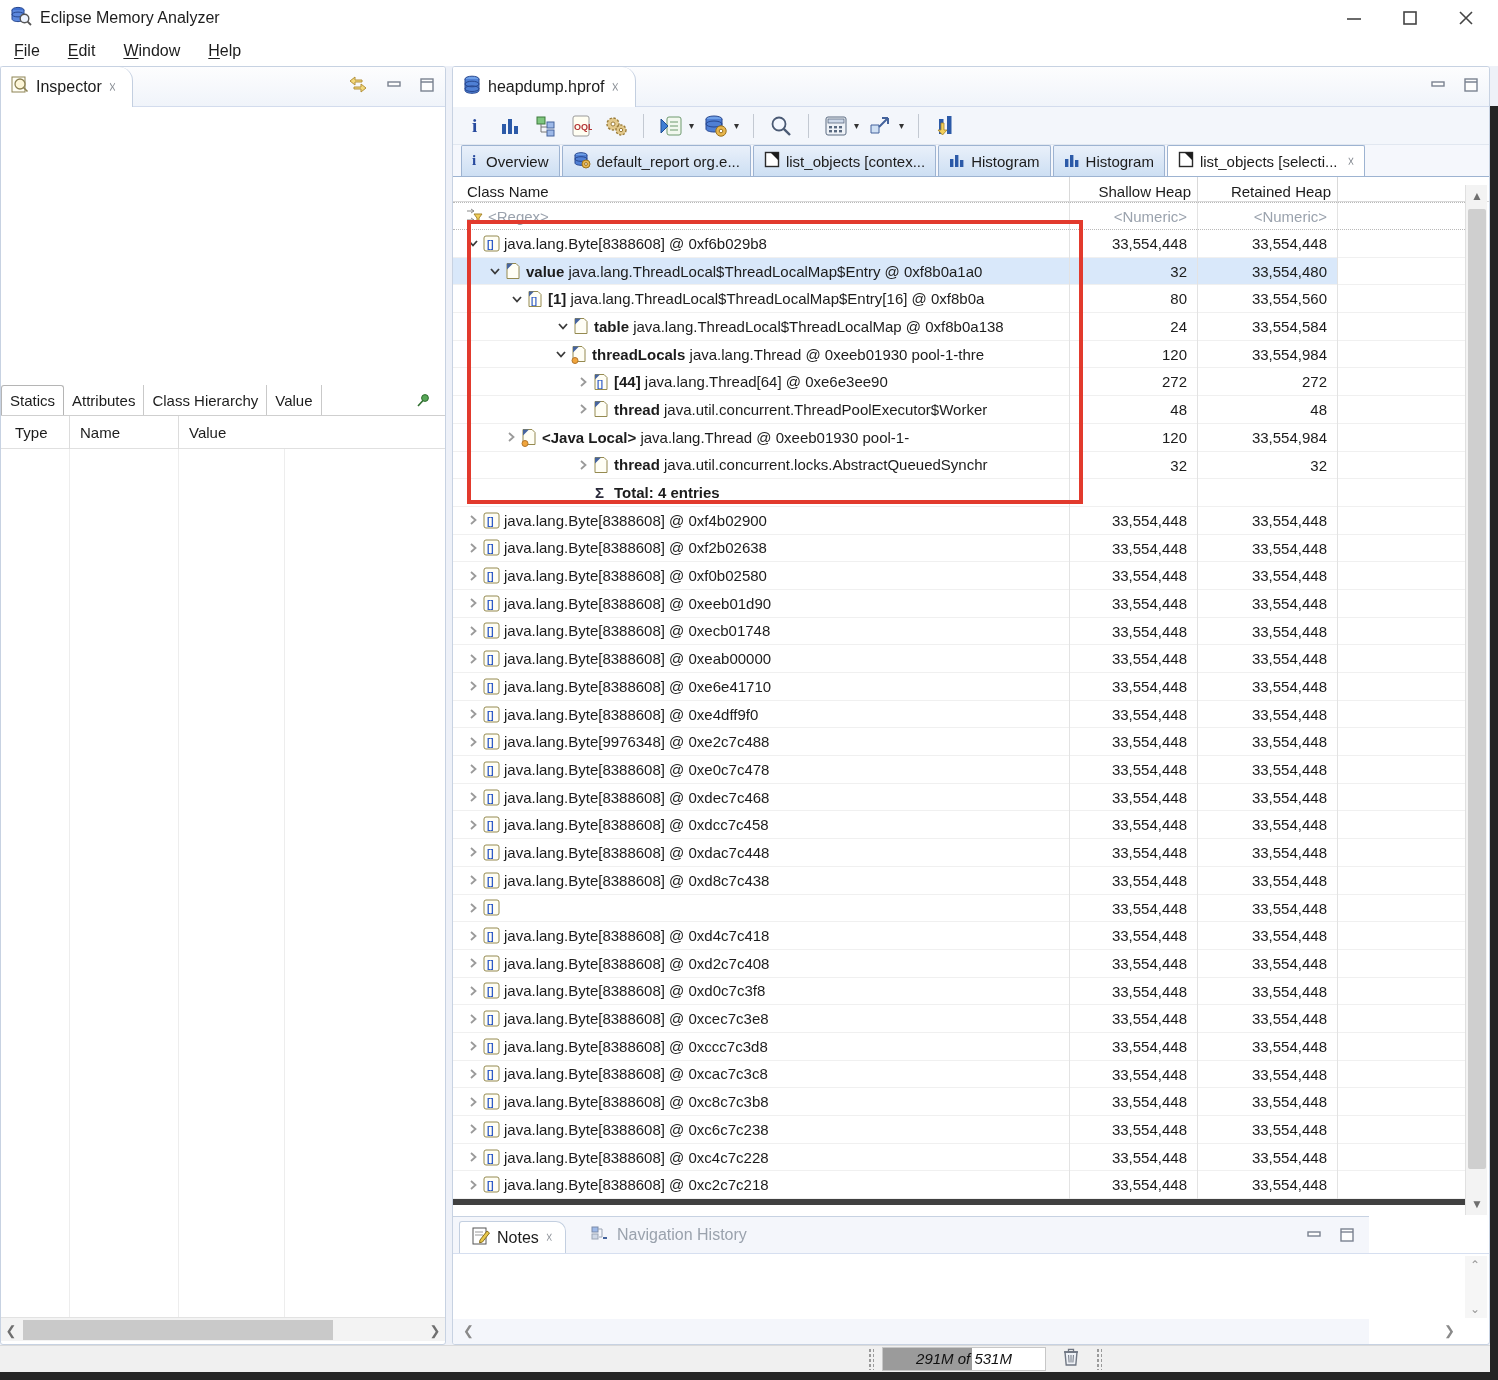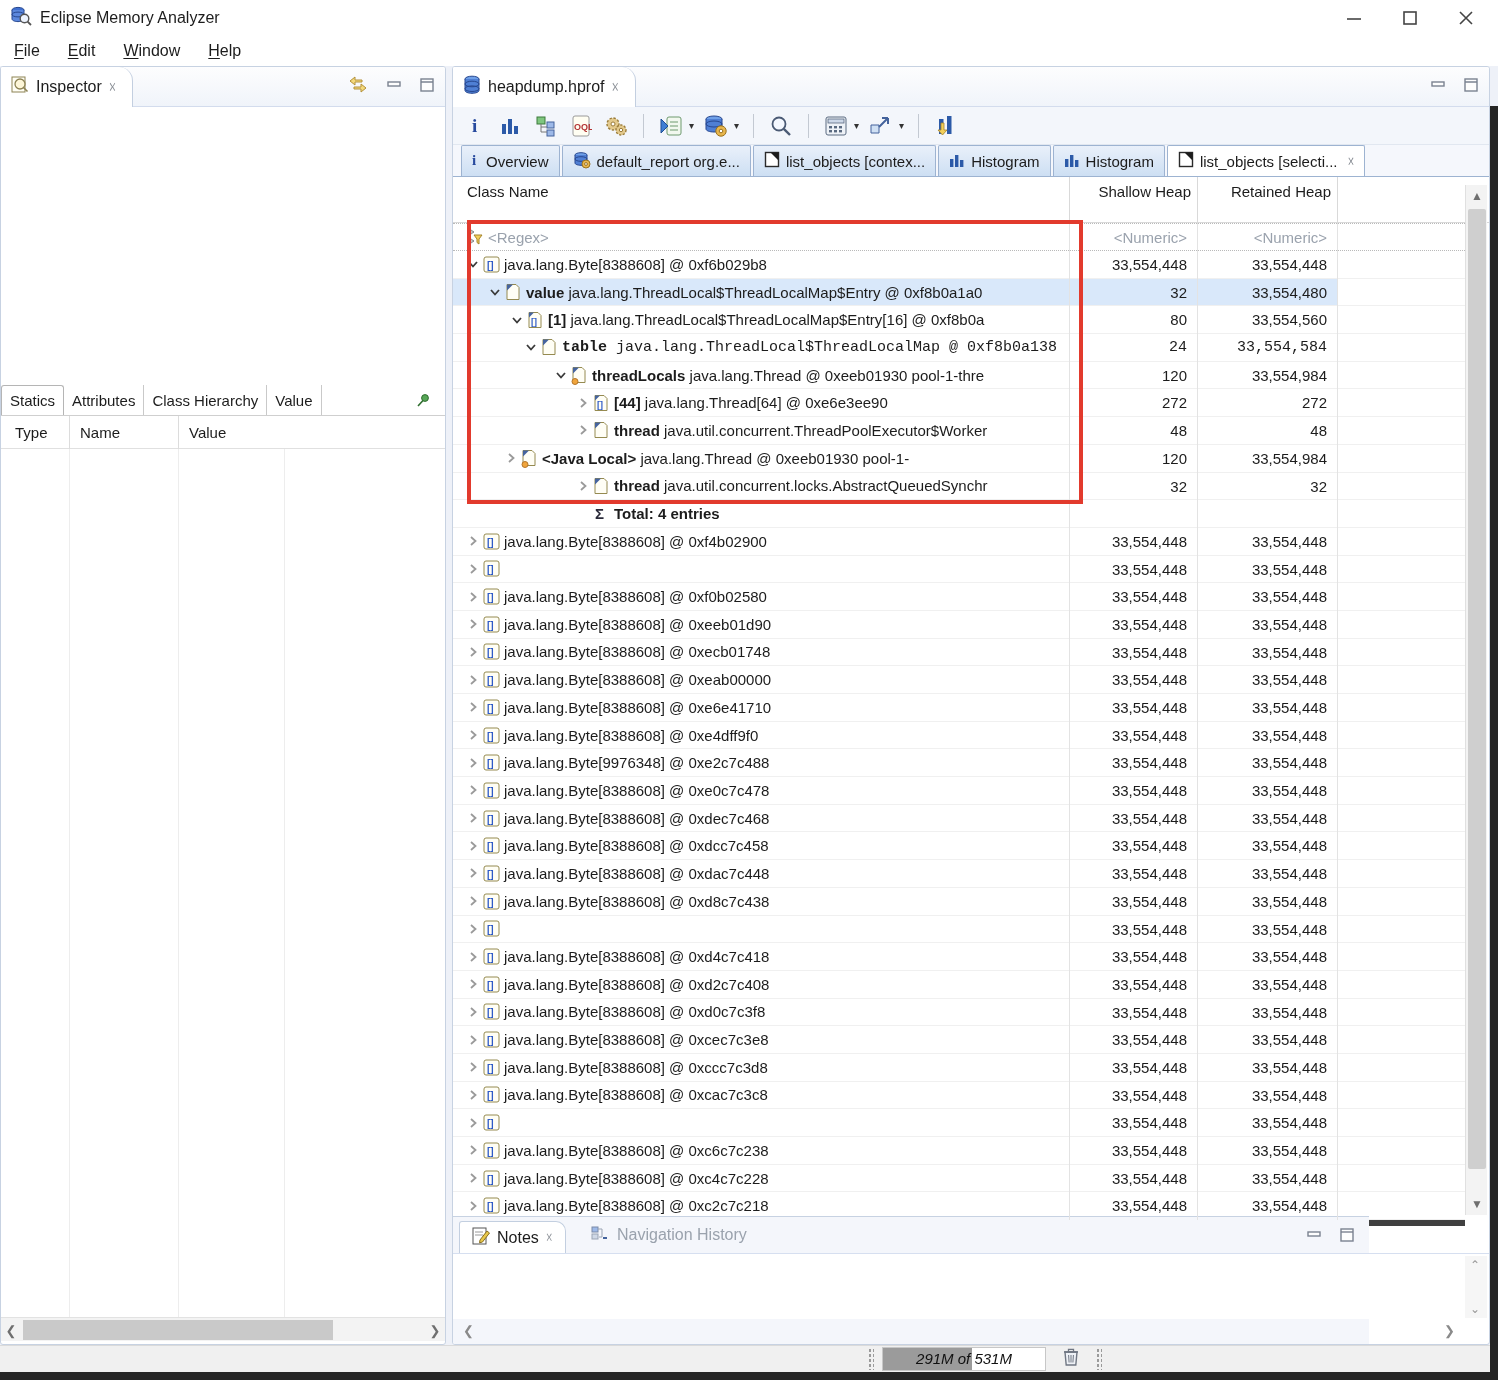--- a/index.html
+++ b/index.html
@@ -48,21 +48,21 @@
   .tsep { width:1px; height:24px; background:#c3c9d2; margin:0 5px; }
   .darr { font-size:10px; color:#333; margin-left:-4px; }
 
   
   #inner-tabbar { display:flex; height:32px; background:#f5f7fc; border-bottom:1px solid #9db3d1; font-size:15px; padding-left:8px; align-items:flex-end; }
   .etab { height:31px; display:flex; align-items:center; gap:6px; padding:0 10px; background:linear-gradient(#e9f0fa,#cddff3); border:1px solid #9db3d1; border-bottom:none; border-radius:2px 2px 0 0; margin-right:2px; white-space:nowrap; }
   .etab.active { background:#fff; }
   .etab .close { color:#7d828a; font-size:13px; margin-left:4px; }
 
   
-  #table-header { position:relative; height:46px; border-bottom:1px solid #d9d9d9; font-size:15px; background:#fff; }
+  #table-header { position:relative; height:25px; border-bottom:1px solid #d9d9d9; font-size:15px; background:#fff; }
   #table-header .h0 { position:absolute; left:14px; top:6px; }
   #table-header .h1 { position:absolute; left:616px; width:122px; top:6px; text-align:right; }
   #table-header .h2 { position:absolute; left:744px; width:134px; top:6px; text-align:right; }
   #table-header .hline { position:absolute; top:0; bottom:0; width:1px; background:#d9d9d9; }
   #rows { position:relative; width:1012px; border-bottom:6px solid #404040; }
   #rows .colline { position:absolute; top:0; bottom:0; width:1px; background:#e3e3e3; z-index:1; }
   .trow { position:relative; height:27.7px; display:flex; align-items:center; font-size:15px; border-bottom:1px solid #f0f0f0; background:#fff; }
   .trow.sel { background:linear-gradient(#d9e8fa,#d9e8fa) 0 0/884px 100% no-repeat #fff; }
   .trow .chev { width:16px; flex:0 0 16px; display:flex; align-items:center; justify-content:center; }
   .trow .ricon { width:20px; flex:0 0 20px; display:flex; align-items:center; justify-content:center; }
@@ -444,21 +444,21 @@
               <svg width="16" height="18">
                 <path d="M2 1.5 h9 l3 3 v12 h-12 z" fill="#fffef5" stroke="#958a50"></path>
                 <path d="M2 1.5 h5 l-5 5 z" fill="#46649e"></path>
                 <text x="4" y="13.5" font-size="9" font-weight="bold" fill="#2f5bc7">[]</text>
               </svg>
             </span>
             <span class="lbl"><b>[1]</b> java.lang.ThreadLocal$ThreadLocalMap$Entry[16] @ 0xf8b0a</span>
             <span class="num sh">80</span>
             <span class="num re">33,554,560</span>
           </div>
-          <div class="trow" style="padding-left: 70px; font-family: Liberation Mono, monospace;">
+          <div class="trow" style="padding-left: 102px;">
             <span class="chev">
               <svg width="10" height="10">
                 <polyline points="1,3 5,7.5 9,3" fill="none" stroke="#3a3a3a" stroke-width="1.8"></polyline>
               </svg>
             </span>
             <span class="ricon">
               <svg width="16" height="18">
                 <path d="M2 1.5 h9 l3 3 v12 h-12 z" fill="#fffef5" stroke="#958a50"></path>
                 <path d="M2 1.5 h6 l-6 6 z" fill="#46649e"></path>
               </svg>
@@ -582,20 +582,21 @@
               <svg width="10" height="10">
                 <polyline points="3,1 7.5,5 3,9" fill="none" stroke="#9a9a9a" stroke-width="1.8"></polyline>
               </svg>
             </span>
             <span class="ricon">
               <svg width="17" height="17">
                 <rect x="1" y="1" width="15" height="15" rx="2" fill="#fffef5" stroke="#958a50"></rect>
                 <text x="4" y="12.5" font-size="10" font-weight="bold" fill="#2f5bc7">[]</text>
               </svg>
             </span>
+            <span class="lbl">java.lang.Byte[8388608] @ 0xf2b02638</span>
             <span class="num sh">33,554,448</span>
             <span class="num re">33,554,448</span>
           </div>
           <div class="trow" style="padding-left: 12px;">
             <span class="chev">
               <svg width="10" height="10">
                 <polyline points="3,1 7.5,5 3,9" fill="none" stroke="#9a9a9a" stroke-width="1.8"></polyline>
               </svg>
             </span>
             <span class="ricon">
@@ -900,20 +901,21 @@
               <svg width="10" height="10">
                 <polyline points="3,1 7.5,5 3,9" fill="none" stroke="#9a9a9a" stroke-width="1.8"></polyline>
               </svg>
             </span>
             <span class="ricon">
               <svg width="17" height="17">
                 <rect x="1" y="1" width="15" height="15" rx="2" fill="#fffef5" stroke="#958a50"></rect>
                 <text x="4" y="12.5" font-size="10" font-weight="bold" fill="#2f5bc7">[]</text>
               </svg>
             </span>
+            <span class="lbl">java.lang.Byte[8388608] @ 0xc8c7c3b8</span>
             <span class="num sh">33,554,448</span>
             <span class="num re">33,554,448</span>
           </div>
           <div class="trow" style="padding-left: 12px;">
             <span class="chev">
               <svg width="10" height="10">
                 <polyline points="3,1 7.5,5 3,9" fill="none" stroke="#9a9a9a" stroke-width="1.8"></polyline>
               </svg>
             </span>
             <span class="ricon">

